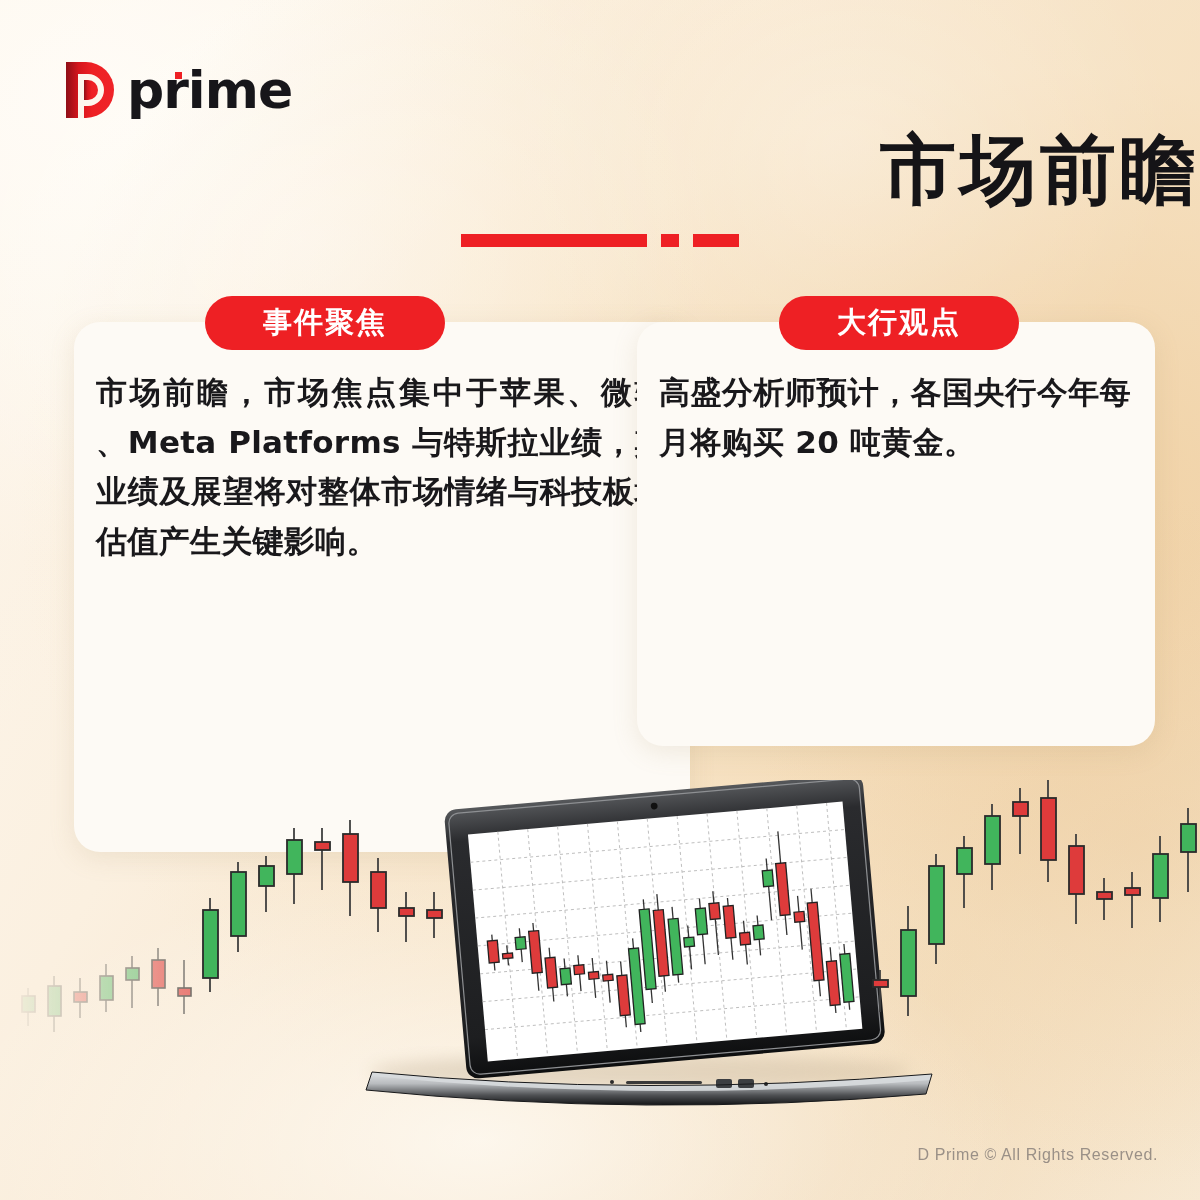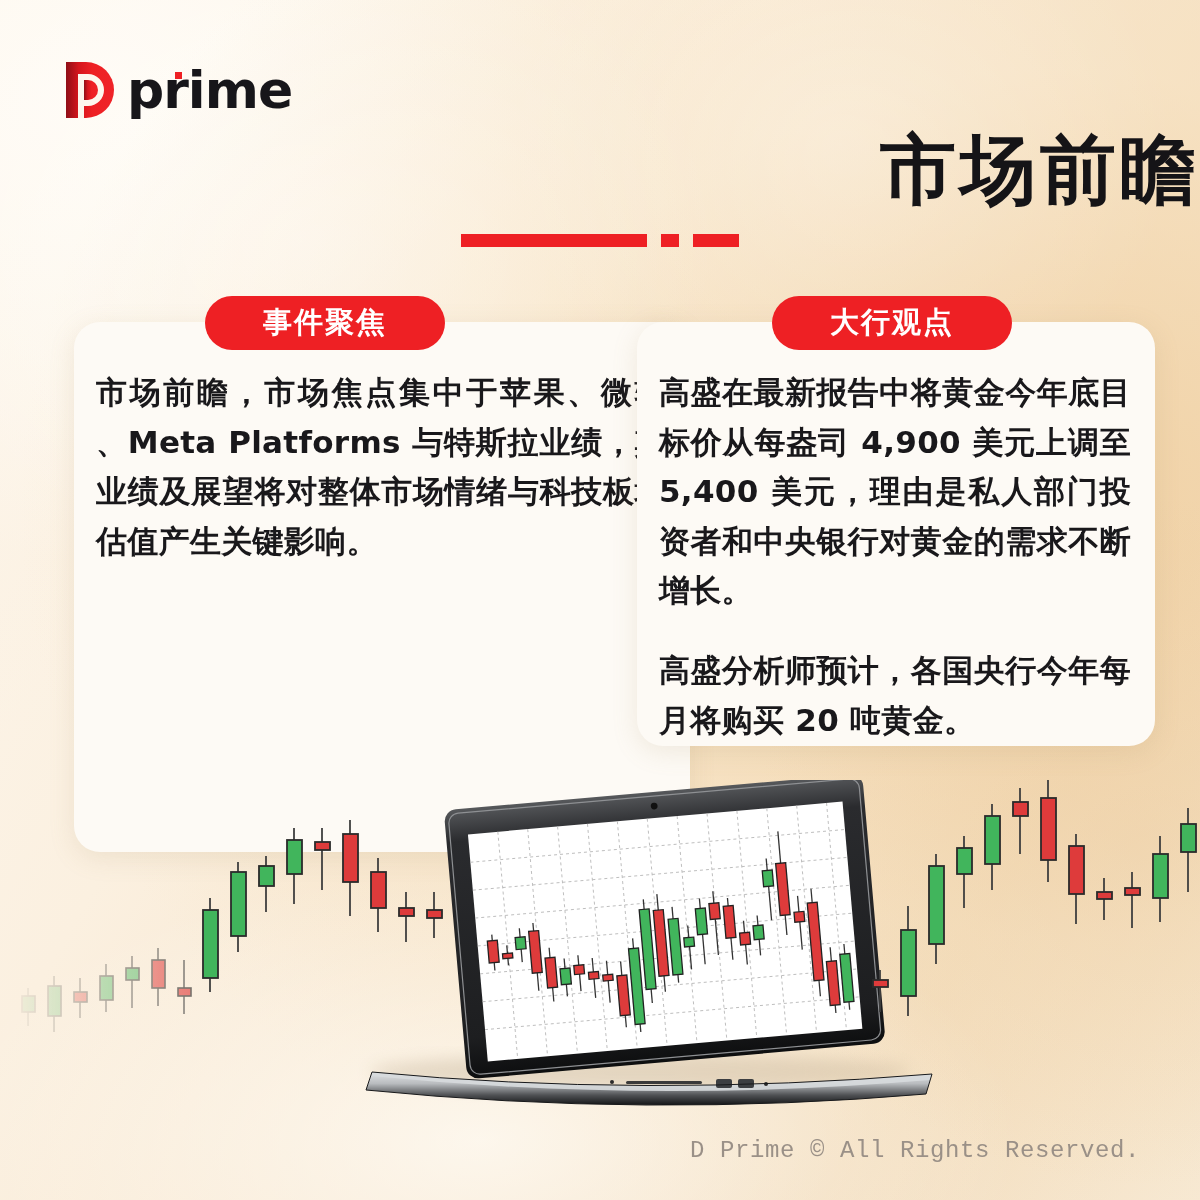--- a/index.html
+++ b/index.html
@@ -114,21 +114,21 @@
     color: #ffffff;
     display: flex;
     align-items: center;
     justify-content: center;
     font-size: 29px;
     font-weight: 800;
     letter-spacing: 2px;
     font-family: "DejaVu Sans", "Liberation Sans", sans-serif;
   }
   .badge-left  { left: 131px; width: 240px; }
-  .badge-right { left: 135px; width: 240px; }
+  .badge-right { left: 142px; width: 240px; }
 
   .card-body {
     position: absolute;
     left: 0; right: 0;
     top: 46px;
     padding: 0 24px 0 22px;
   }
   .para {
     font-size: 31px;
     line-height: 1.60;
@@ -145,26 +145,26 @@
   .art {
     position: absolute;
     left: 0;
     bottom: 0;
     width: 1200px;
     height: 420px;
     pointer-events: none;
   }
   .footer {
     position: absolute;
-    right: 60px;
+    right: 42px;
     bottom: 36px;
-    font-size: 24px;
+    font-size: 16px;
     color: #9a9087;
     letter-spacing: 0.6px;
-    font-family: Liberation Mono, monospace;
+    font-family: Liberation Sans, sans-serif;
   }
 </style>
 </head>
 <body>
 
 <div id="poster">
   <div class="texture"></div>
 
   <div class="logo">
     <div class="logo-mark">
@@ -203,21 +203,20 @@
     <div class="card card-left">
       <div class="badge badge-left">事件聚焦</div>
       <div class="card-body">
         <p class="para">市场前瞻，市场焦点集中于苹果、微软 、Meta Platforms 与特斯拉业绩，其业绩及展望将对整体市场情绪与科技板块估值产生关键影响。</p>
       </div>
     </div>
 
     <div class="card card-right">
       <div class="badge badge-right">大行观点</div>
       <div class="card-body">
-        <p class="para">高盛在最新报告中将黄金今年底目标价从每盎司 4,900 美元上调至 5,400 美元，理由是私人部门投资者和中央银行对黄金的需求不断增长。</p>
         <p class="para">高盛分析师预计，各国央行今年每月将购买 20 吨黄金。</p>
       </div>
     </div>
   </div>
 
   <div class="art">
     <svg width="1200" height="420" viewBox="0 0 1200 420" aria-hidden="true">
       <defs>
         <linearGradient id="bezel" x1="0" y1="0" x2="0" y2="1">
           <stop offset="0%" stop-color="#56585b"></stop>

